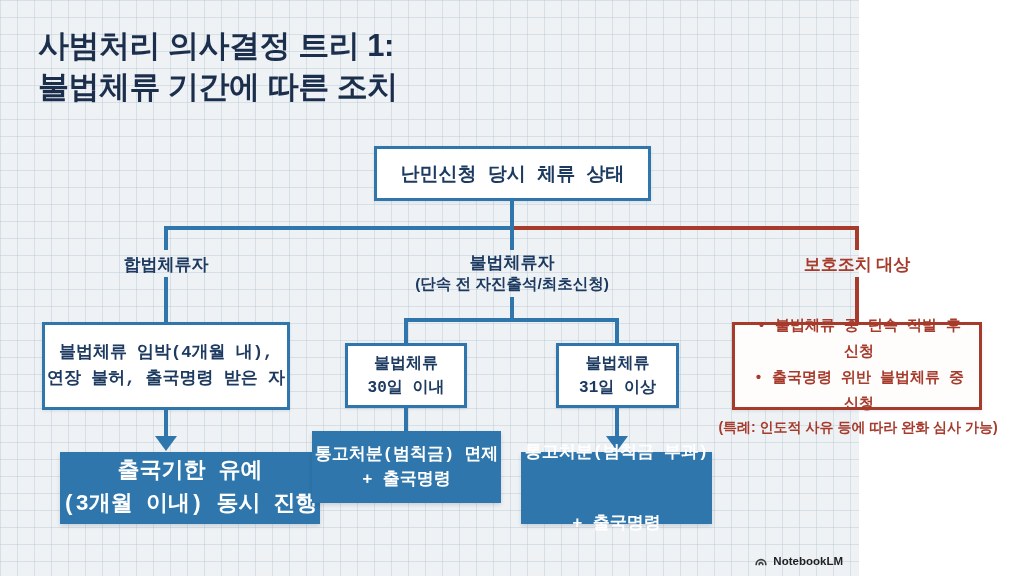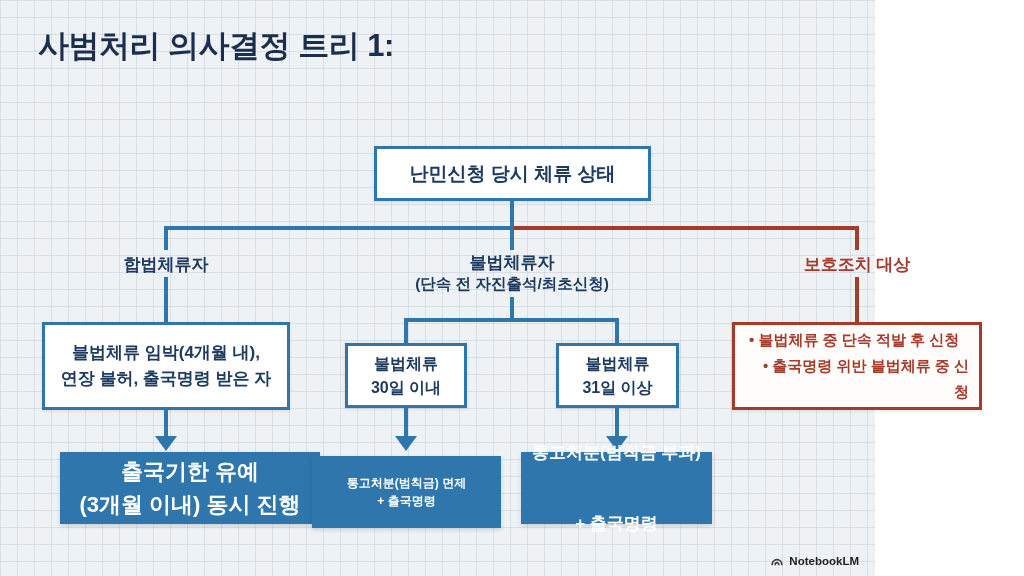--- a/index.html
+++ b/index.html
@@ -7,34 +7,34 @@
     width:1024px;height:576px;overflow:hidden;
     font-family:"Liberation Sans","DejaVu Sans",sans-serif;
   }
   .stage{
     position:relative;width:859px;height:576px;
     background-color:#eff2f5;
     background-image:
       linear-gradient(to right, rgba(186,200,212,.45) 1px, transparent 1px),
       linear-gradient(to bottom, rgba(186,200,212,.45) 1px, transparent 1px);
     background-size:17px 17px;
-    padding-left:16px;
   }
   .title{
     position:absolute;left:38px;top:26px;
     font-size:31px;font-weight:800;line-height:1.32;
     color:#1b2e4c;letter-spacing:-0.5px;
   }
   
   .box{
     position:absolute;box-sizing:border-box;background:#ffffff;
     border:3px solid #2e76ab;display:flex;flex-direction:column;
     align-items:center;justify-content:center;text-align:center;
     color:#1d3a60;font-weight:800;
     box-shadow:0 1px 3px rgba(30,60,90,.12);
+    font-family:Liberation Mono, monospace;
   }
   .box.red{border-color:#a63b2c;color:#a63b2c;background:#fffdfc;}
   .box.solid{
     background:#2e76ab;border:none;color:#ffffff;
     box-shadow:0 2px 4px rgba(30,60,90,.18);
   }
   
   .line{position:absolute;background:#2e76ab;}
   .line.red{background:#a63b2c;}
   .arrowhead{
@@ -44,36 +44,37 @@
   }
   
   .branch-label{
     position:absolute;text-align:center;font-weight:800;color:#1d3a60;
   }
   .branch-label.red{color:#a63b2c;}
   .note{
     position:absolute;left:712px;top:419px;width:292px;text-align:center;
     font-size:14px;font-weight:700;color:#a63b2c;
   }
-  .bullets{align-items:flex-start;text-align:right;padding:0 10px 0 14px;
+  .bullets{align-items:flex-start;text-align:center;padding:0 10px 0 14px;
     font-size:15px;line-height:1.75;}
   .footer{
     position:absolute;right:16px;bottom:8px;display:flex;
     align-items:center;gap:5px;color:#202124;
     font-size:11.5px;font-weight:600;
   }
   .small{font-size:15.5px;}
 </style>
 </head>
 <body>
 
 <div class="stage">
 
   <div class="title">
     <div>사범처리 의사결정 트리 1:</div>
+    <div>불법체류 기간에 따른 조치</div>
   </div>
 
   <div class="box" style="left:374px;top:146px;width:277px;height:55px;font-size:19px;">
     <div>난민신청 당시 체류 상태</div>
   </div>
 
   <div class="line" style="left:510px;top:201px;width:4px;height:29px;"></div>
   <div class="line" style="left:164px;top:226px;width:350px;height:4px;"></div>
   <div class="line red" style="left:514px;top:226px;width:345px;height:4px;"></div>
   <div class="line" style="left:164px;top:226px;width:4px;height:24px;"></div>
@@ -107,34 +108,35 @@
   <div class="box" style="left:556px;top:343px;width:123px;height:65px;font-size:16px;line-height:1.5;">
     <div>불법체류</div>
     <div>31일 이상</div>
   </div>
 
   <div class="box red bullets" style="left:732px;top:322px;width:250px;height:88px;">
     <div>• 불법체류 중 단속 적발 후 신청</div>
     <div>• 출국명령 위반 블법체류 중 신청</div>
   </div>
 
+  <div class="note">(특례: 인도적 사유 등에 따라 완화 심사 가능)</div>
 
   <div class="line" style="left:164px;top:410px;width:4px;height:27px;"></div>
   <div class="arrowhead" style="left:155px;top:436px;"></div>
   <div class="line" style="left:404px;top:408px;width:4px;height:29px;"></div>
   <div class="arrowhead" style="left:395px;top:436px;"></div>
   <div class="line" style="left:615px;top:408px;width:4px;height:29px;"></div>
   <div class="arrowhead" style="left:606px;top:436px;"></div>
 
   <div class="box solid" style="left:60px;top:452px;width:260px;height:72px;font-size:22px;line-height:1.5;">
     <div>출국기한 유예</div>
     <div>(3개월 이내) 동시 진행</div>
   </div>
 
-  <div class="box solid" style="left:312px;top:456px;width:189px;height:72px;font-size:12px;line-height:1.5;text-align:center;">
+  <div class="box solid" style="left:312px;top:431px;width:189px;height:72px;font-size:17px;line-height:1.5;text-align:center;">
     <div>통고처분(범칙금) 면제</div>
     <div>+ 출국명령</div>
   </div>
 
   <div class="box solid" style="left:521px;top:452px;width:191px;height:72px;font-size:17px;line-height:1.5;gap:45px;">
     <div>통고처분(범칙금 부과)</div>
     <div>+ 출국명령</div>
   </div>
 
   <div class="footer">

